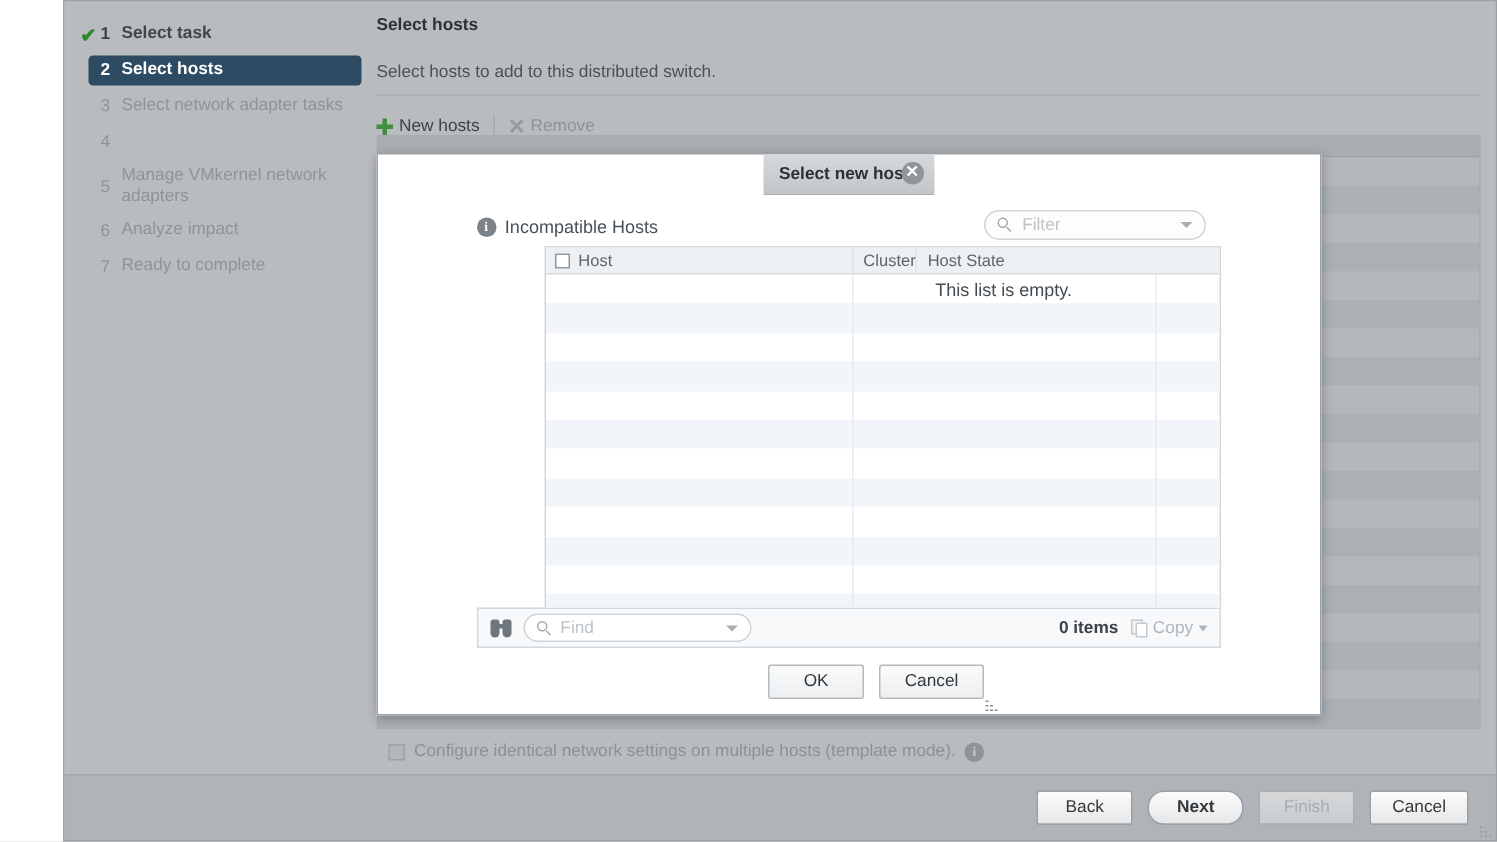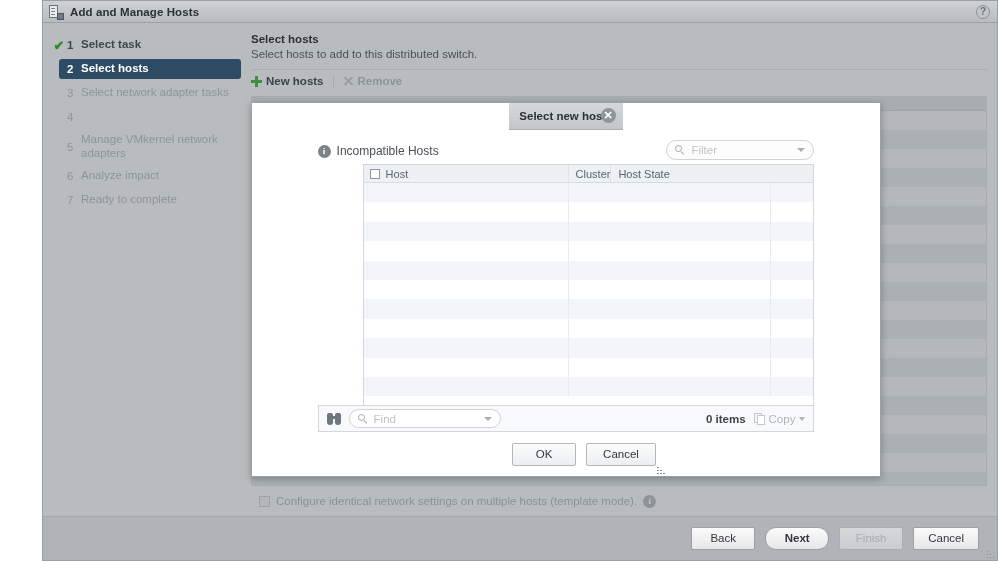--- a/index.html
+++ b/index.html
@@ -69,26 +69,26 @@
   .step.current .num, .step.current .lbl { font-weight: bold; }
   .step.pending .num, .step.pending .lbl { font-weight: normal; color: #8d9499; }
 
   
   #content {
     flex: 1; background: #b9bcbf; padding: 8px 10px 0 0; min-width: 0;
     display: flex; flex-direction: column;
   }
   #content-header { padding: 2px 0 5px 0; flex: none; }
   #content-title { font-size: 11.5px; font-weight: bold; color: #2c3136; }
-  #content-sub { font-size: 11.5px; color: #4a5157; margin-top: 3px; }
+  #content-sub { font-size: 11.5px; color: #4a5157; margin-top: 19px; }
   #content-rule { height: 1px; background: #a9aeb2; margin: 4px 0 0 0; flex: none; }
 
   #list-toolbar {
-    height: 26px; display: flex; align-items: flex-start; gap: 9px;
-    font-size: 11.5px; flex: none; padding-top: 5px; font-weight: bold;
+    height: 26px; display: flex; align-items: flex-end; gap: 9px;
+    font-size: 11.5px; flex: none; padding-top: 5px;
   }
   .tb-btn { display: flex; align-items: center; gap: 4px; color: #3c4349; }
   .tb-btn.disabled { color: #8d9499; }
   .plus-icon { position: relative; width: 11px; height: 11px; flex: none; }
   .plus-icon:before, .plus-icon:after {
     content: ""; position: absolute; background: #3f8f3f;
   }
   .plus-icon:before { left: 4px; top: 0; width: 3px; height: 11px; }
   .plus-icon:after { left: 0; top: 4px; width: 11px; height: 3px; }
   .x-icon { width: 11px; height: 11px; flex: none; position: relative; }
@@ -164,21 +164,21 @@
   #modal-subbar {
     height: 26px; display: flex; align-items: center; flex: none; position: relative;
   }
   #incompat { display: flex; align-items: center; gap: 6px; font-size: 12px; color: #4a5157; }
   .info-dot-dark {
     width: 13px; height: 13px; border-radius: 50%; background: #7b8288; color: #ffffff;
     font-size: 9px; font-weight: bold; text-align: center; line-height: 13px;
     font-family: "Liberation Serif", serif; flex: none;
   }
   #filter-box {
-    position: absolute; right: 0; top: 2px; width: 148px; height: 20px;
+    position: absolute; right: 10px; top: 2px; width: 148px; height: 20px;
     border: 1px solid #cfd4d8; border-radius: 10px; background: #fdfdfd;
     display: flex; align-items: center; padding: 0 8px;
   }
   .magnifier { width: 10px; height: 10px; flex: none; position: relative; }
   .magnifier .glass {
     position: absolute; left: 0; top: 0; width: 7px; height: 7px;
     border: 1.3px solid #a2a8ad; border-radius: 50%;
   }
   .magnifier .handle {
     position: absolute; left: 6px; top: 6px; width: 4px; height: 1.3px;
@@ -245,28 +245,20 @@
     border: 1px solid #b3b8bd; border-radius: 2px;
     font-size: 11.5px; color: #33383d; text-align: center; line-height: 21px;
   }
   #modal-grip { position: absolute; right: 3px; bottom: 2px; width: 9px; height: 9px; }
 </style>
 </head>
 <body>
 
 <div id="wizard-window">
 
-  <div id="titlebar">
-    <span class="app-icon">
-      <span class="sheet"></span>
-        <span class="badge"></span>
-    </span>
-    <span class="title">Add and Manage Hosts</span>
-    <span id="help-icon">?</span>
-  </div>
 
   <div id="wizard-body">
 
     <div id="sidebar">
       <div class="step done">
         <span class="check">✔</span>
         <span class="num">1</span>
         <span class="lbl">Select task</span>
       </div>
       <div class="step current">
@@ -396,20 +388,27 @@
             <span>Host</span>
           </div>
           <div class="th c-cluster">
             <span>Cluster</span>
           </div>
           <div class="th c-state">
             <span>Host State</span>
           </div>
         </div>
         <div id="tbl-rows">
+            <div class="trow">
+              <div class="tcell c-host"></div>
+              <div class="tcell c-state">
+                <span class="empty-msg">This list is empty.</span>
+              </div>
+              <div class="tcell c-cluster"></div>
+            </div>
             <div class="trow alt">
               <div class="tcell c-host"></div>
               <div class="tcell c-state"></div>
               <div class="tcell c-cluster"></div>
             </div>
             <div class="trow">
               <div class="tcell c-host"></div>
               <div class="tcell c-state"></div>
               <div class="tcell c-cluster"></div>
             </div>

